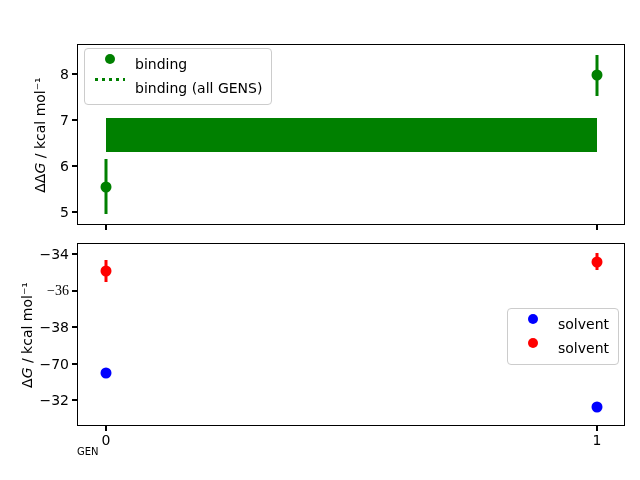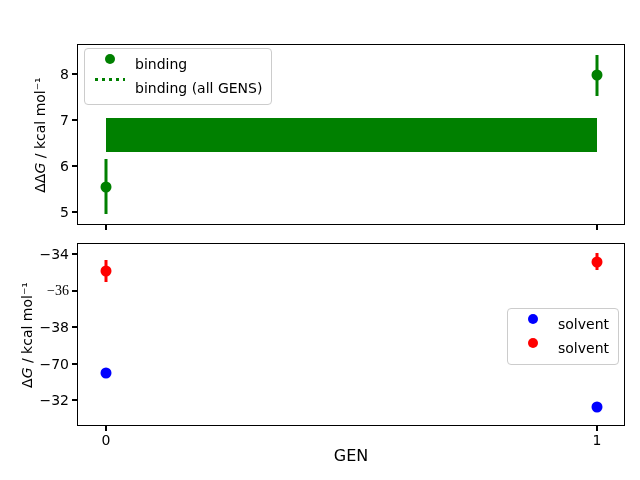--- a/index.html
+++ b/index.html
@@ -3,22 +3,22 @@
 <meta charset="utf-8">
 <style>
   html,body { margin:0; padding:0; background:#fff; }
   .figure { position:relative; width:640px; height:480px; background:#ffffff;
             font-family:"DejaVu Sans","Liberation Sans",sans-serif; color:#000; overflow:hidden; }
   .fig-title { position:absolute; top:6px; left:0; width:100%; text-align:center;
                font-size:16px; font-weight:bold; }
   .plot { position:absolute; border:1px solid #000; background:#fff; box-sizing:border-box; }
   .plot-top    { left:77px; top:44px;  width:548px; height:181px; }
   .plot-bottom { left:77px; top:243px; width:548px; height:183px; }
-  .xlabel { position:absolute; left:77px; width:548px; top:446px; text-align:center;
-            font-size:16px; }
+  .xlabel { position:absolute; left:77px; width:548px; top:446px; 
+            font-size:10px; }
   .ylabel { position:absolute; top:50%; white-space:nowrap; font-size:14px;
             transform:translate(-50%,-50%) rotate(-90deg); }
   .ylabel .math { font-style:italic; }
   .ytick { position:absolute; left:-6px; width:5px; height:2px; background:#000;
            transform:translateY(-50%); }
   .ytick-label { position:absolute; right:calc(100% + 9px); transform:translateY(-50%);
                  font-size:14px; line-height:1; white-space:nowrap; }
   .xtick { position:absolute; top:calc(100% + 1px); width:2px; height:5px; background:#000;
            transform:translateX(-50%); }
   .xtick-label { position:absolute; top:calc(100% + 8px); transform:translateX(-50%);

